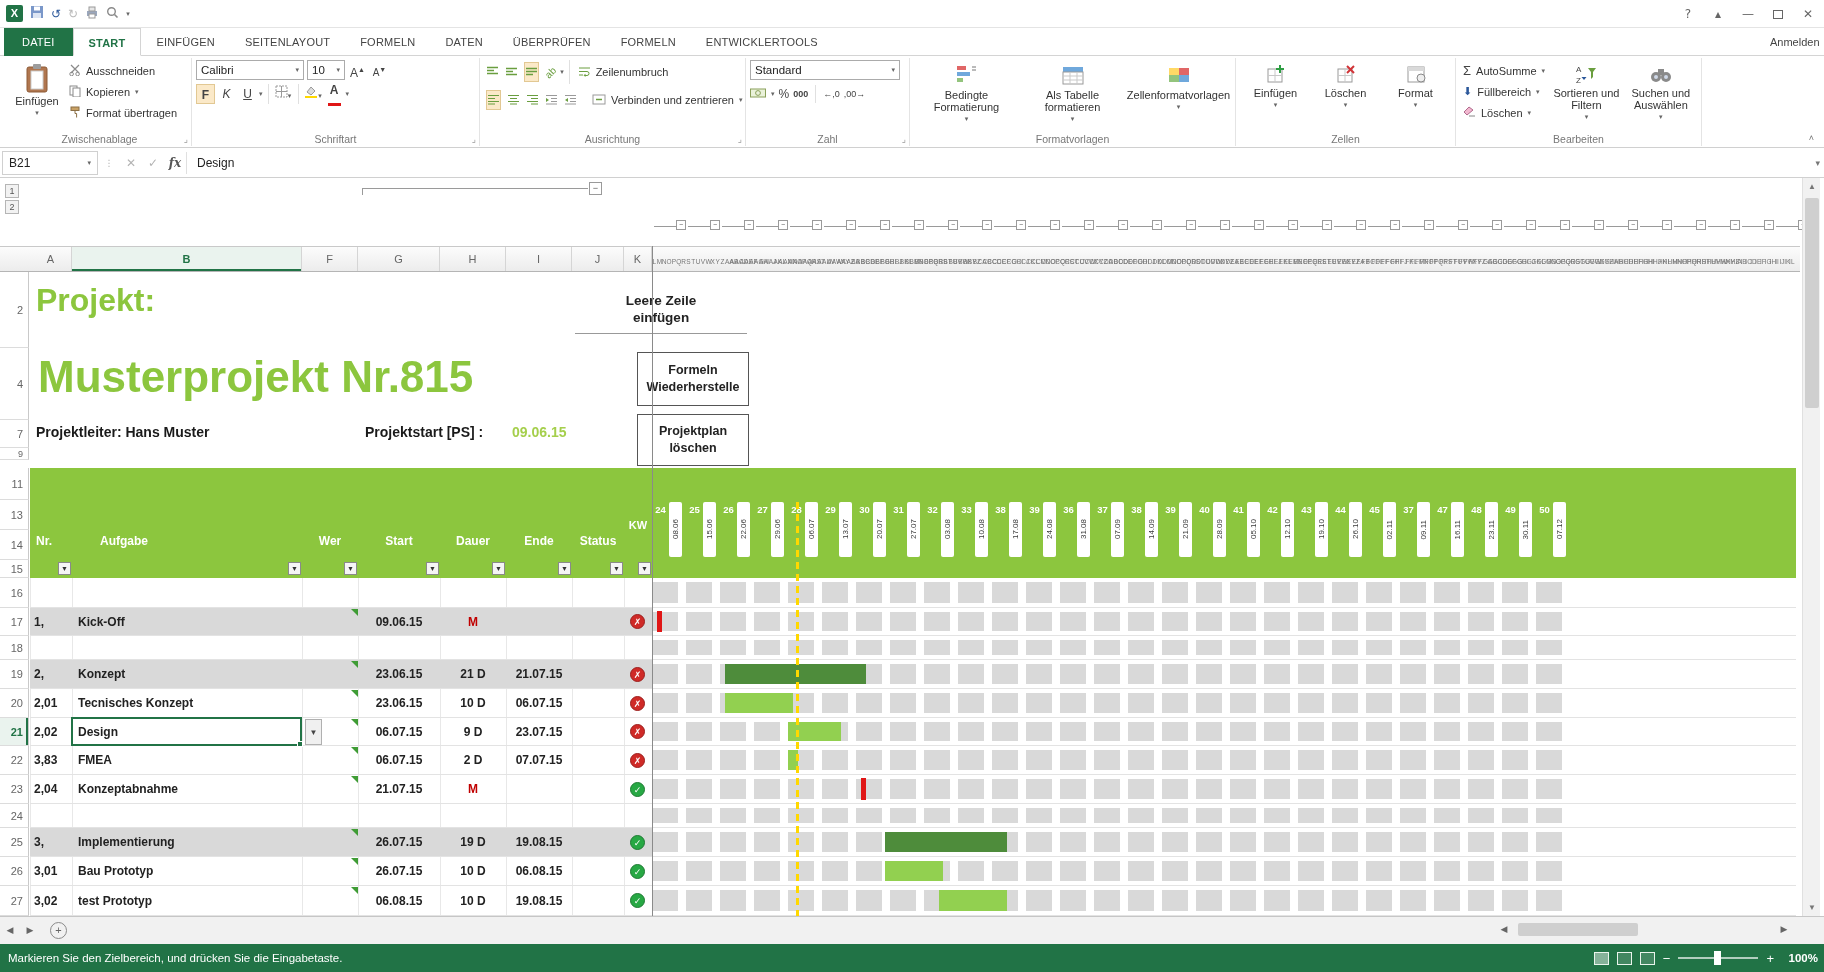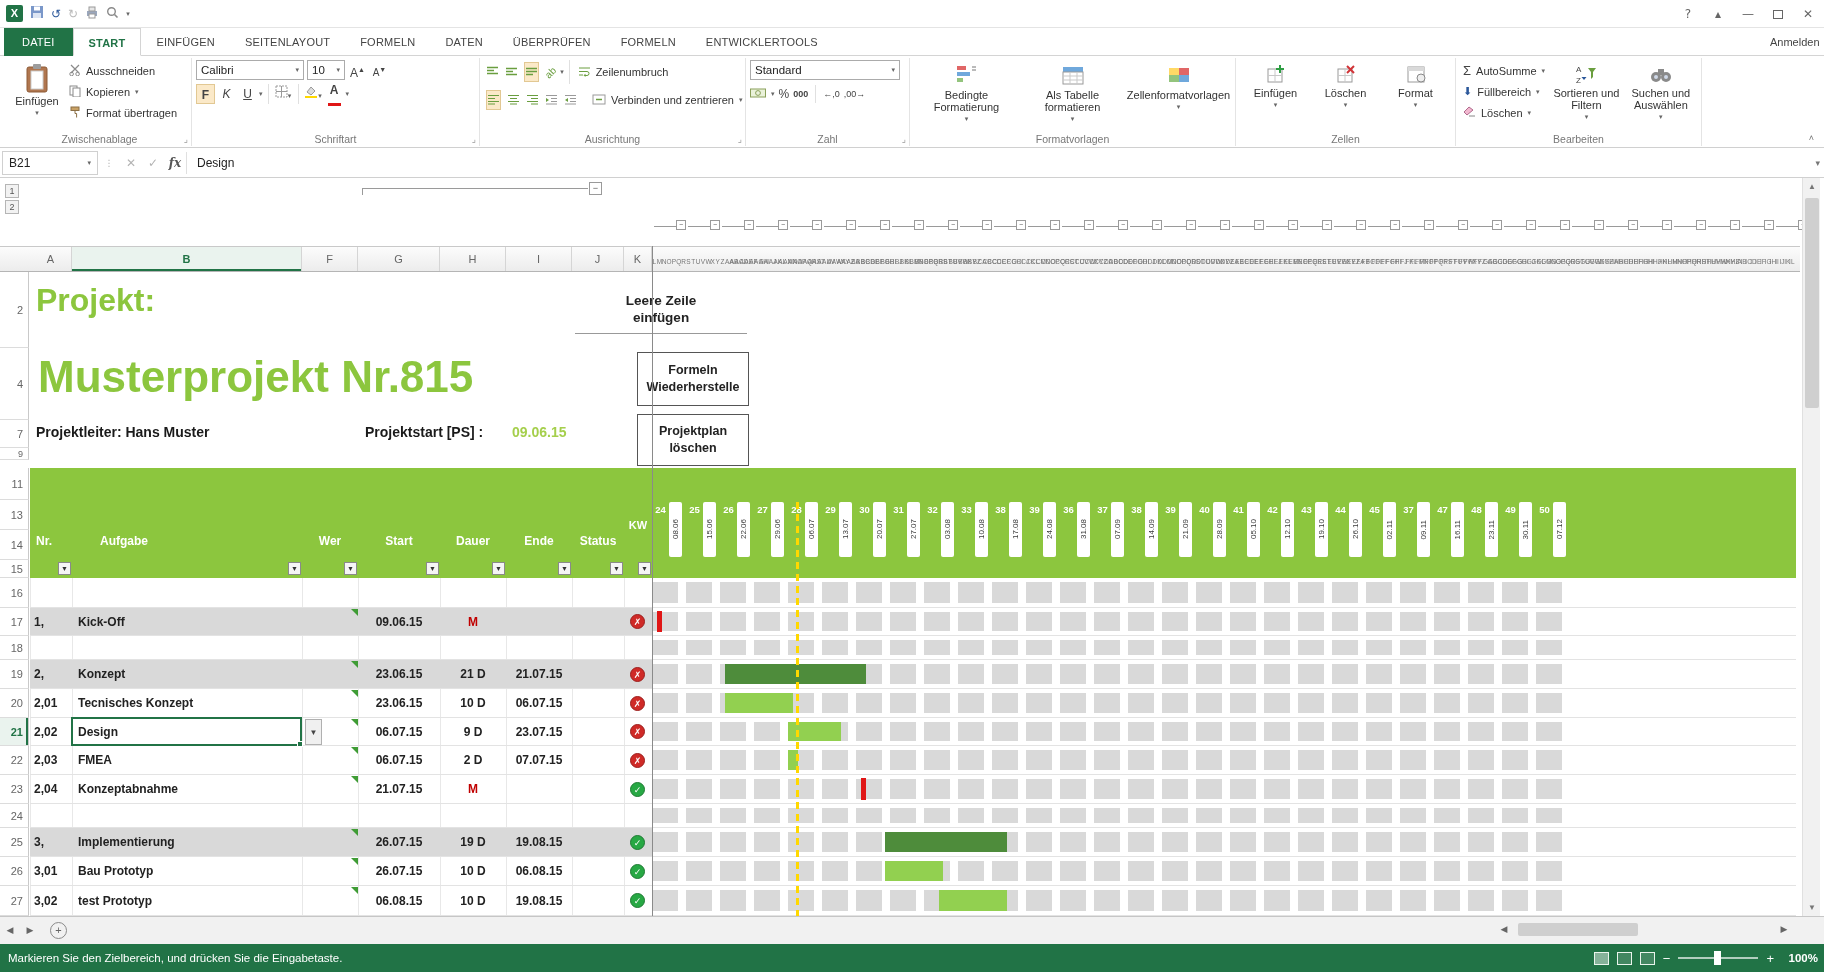--- a/index.html
+++ b/index.html
@@ -1005,21 +1005,21 @@
       <div class="block" style="left: 1230px; top: 750px; width: 26px; height: 20px;"></div>
       <div class="block" style="left: 1264px; top: 750px; width: 26px; height: 20px;"></div>
       <div class="block" style="left: 1298px; top: 750px; width: 26px; height: 20px;"></div>
       <div class="block" style="left: 1332px; top: 750px; width: 26px; height: 20px;"></div>
       <div class="block" style="left: 1366px; top: 750px; width: 26px; height: 20px;"></div>
       <div class="block" style="left: 1400px; top: 750px; width: 26px; height: 20px;"></div>
       <div class="block" style="left: 1434px; top: 750px; width: 26px; height: 20px;"></div>
       <div class="block" style="left: 1468px; top: 750px; width: 26px; height: 20px;"></div>
       <div class="block" style="left: 1502px; top: 750px; width: 26px; height: 20px;"></div>
       <div class="block" style="left: 1536px; top: 750px; width: 26px; height: 20px;"></div>
-      <div class="cell" style="left: 34px; top: 746px; width: 38px; height: 29px; line-height: 29px; font-weight: bold;">2,03</div>
+      <div class="cell" style="left: 34px; top: 746px; width: 38px; height: 29px; line-height: 29px; font-weight: bold;">3,83</div>
       <div class="cell" style="left: 78px; top: 746px; width: 222px; height: 29px; line-height: 29px; font-weight: bold;">FMEA</div>
       <div class="cell ctr" style="left: 358px; top: 746px; width: 82px; height: 29px; line-height: 29px; font-weight: bold;">06.07.15</div>
       <div class="cell ctr" style="left: 440px; top: 746px; width: 66px; height: 29px; line-height: 29px; font-weight: bold;">2 D</div>
       <div class="cell ctr" style="left: 506px; top: 746px; width: 66px; height: 29px; line-height: 29px; font-weight: bold;">07.07.15</div>
       <div class="tri" style="left: 351px; top: 747px;"></div>
       <div class="stat red" style="left: 630px; top: 752.5px;">✗</div>
       <div class="bar light" style="left: 788px; top: 750px; width: 9.71429px; height: 20px;"></div>
       <div class="gline" style="left: 30px; top: 803px; width: 1766px;"></div>
       <div class="block" style="left: 652px; top: 779px; width: 26px; height: 20px;"></div>
       <div class="block" style="left: 686px; top: 779px; width: 26px; height: 20px;"></div>

